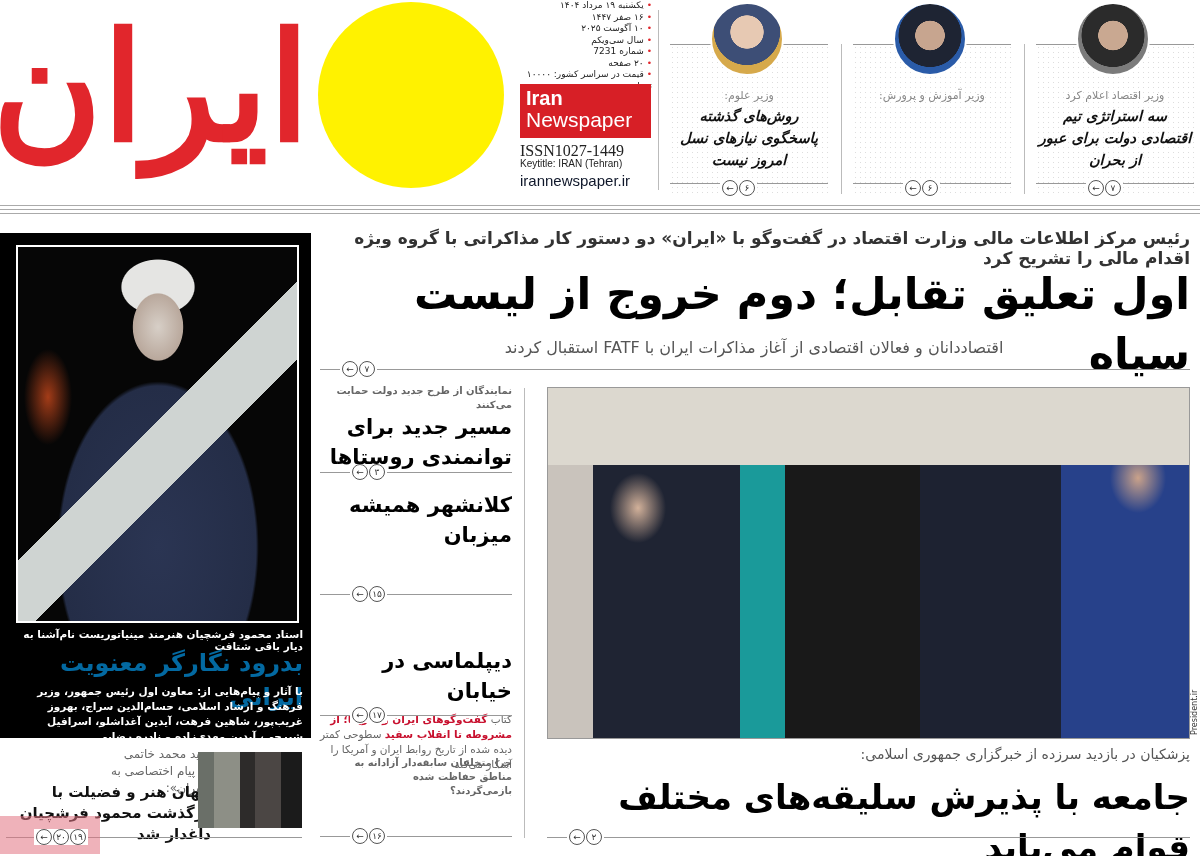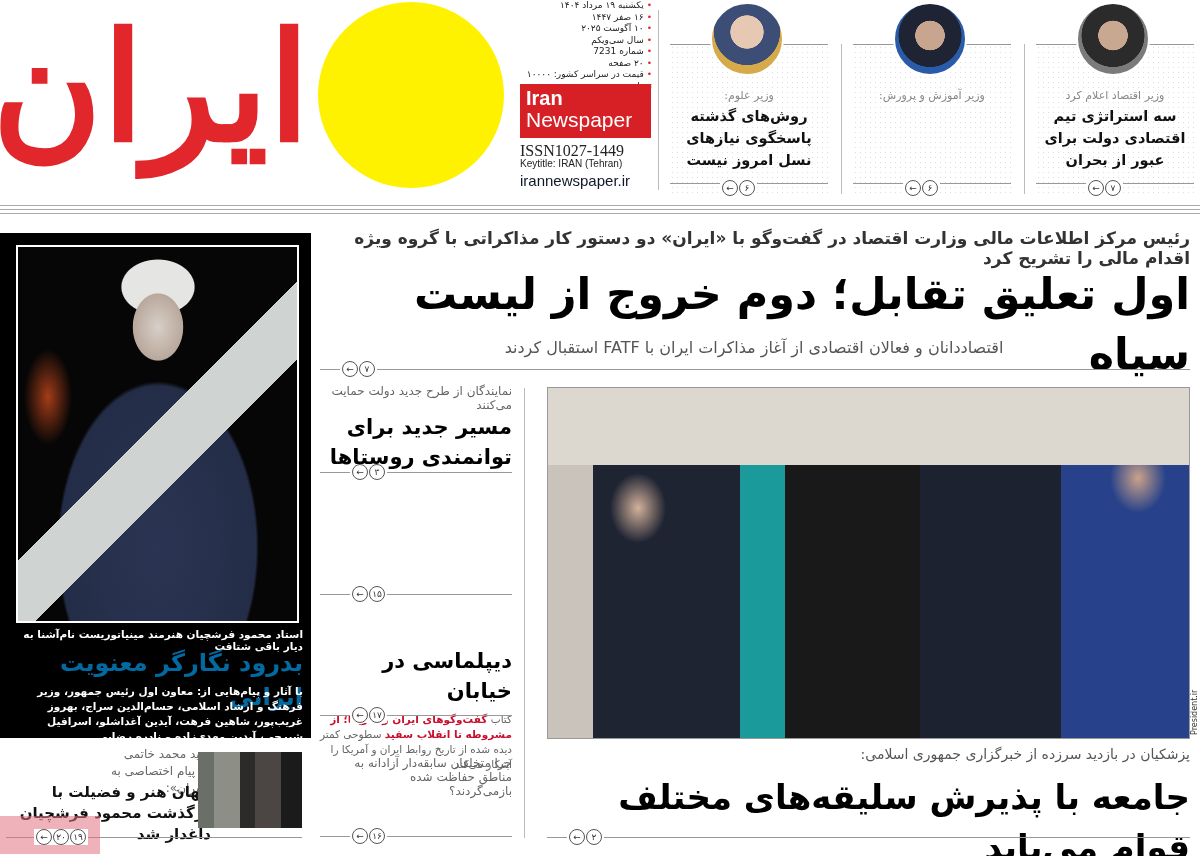--- a/index.html
+++ b/index.html
@@ -19,21 +19,21 @@
   .brand-box { left: 520px; top: 84px; width: 131px; height: 54px; background: #d71f26; color: #fff; padding: 4px 6px; }
   .brand-box .b1 { font-family: "Liberation Sans", sans-serif; font-weight: bold; font-size: 20px; line-height: 20px; }
   .brand-box .b2 { font-family: "Liberation Sans", sans-serif; font-size: 21px; line-height: 24px; }
   .issn { left: 520px; top: 144px; font-family: Liberation Serif, serif; font-size: 16px; line-height: 13px; color: #222; }
   .issn2 { left: 520px; top: 158px; font-family: "Liberation Sans", sans-serif; font-size: 10px; color: #222; }
   .site { left: 520px; top: 172px; font-family: "Liberation Sans", sans-serif; font-weight: normal; font-size: 15px; color: #0f172a; }
   .vsep { top: 10px; width: 1px; height: 180px; background: #bbb; }
 
   .teaser { top: 44px; width: 158px; height: 150px; background-image: radial-gradient(#ddd 0.8px, transparent 0.8px); background-size: 5px 5px; border-top: 1px solid #999; }
   .teaser .kicker { position: absolute; top: 44px; width: 100%; font-size: 11px; color: #888; direction: rtl; text-align: center; }
-  .teaser .head { position: absolute; top: 60px; width: 100%; font-size: 14.5px; font-weight: bold; line-height: 22px; direction: rtl; text-align: center; color: #111; }
+  .teaser .head { position: absolute; top: 60px; width: 100%; font-size: 14.5px; font-weight: bold; line-height: 22px; direction: rtl; text-align: center; color: #111; font-style: italic; }
   .teaser .ref { position: absolute; top: 138px; left: 0; right: 0; height: 1px; background: #999; }
   .avatar { top: 2px; width: 74px; height: 74px; border-radius: 50%; border: 2px solid #fff; }
 
   .pageref { display: inline-flex; gap: 1px; background: #fff; padding: 0 2px; }
   .pageref span { display: inline-block; width: 16px; height: 16px; border: 1px solid #555; border-radius: 50%; font-size: 9px; line-height: 14px; text-align: center; color: #333; background: #fff; }
 
   .hr-double { left: 0; width: 1200px; height: 1px; background: #aaa; }
 
   
   .lead-kicker { left: 318px; top: 228px; width: 872px; font-size: 17px; font-weight: bold; color: #333; }
@@ -55,21 +55,21 @@
   .obit-body { left: 8px; top: 684px; width: 295px; font-size: 10.5px; color: #fff; line-height: 15px; font-weight: bold; }
 
   .khat-kicker { left: 100px; top: 746px; width: 110px; font-size: 12px; color: #666; line-height: 17px; }
   .khat-head { left: 6px; top: 782px; width: 205px; font-size: 15px; font-weight: bold; line-height: 21px; }
   .khat-photo { left: 198px; top: 752px; width: 104px; height: 76px; background:
       linear-gradient(90deg, #6a6f68 0 15%, #8d8f86 15% 40%, #2d2b2a 40% 55%, #4b4644 55% 80%, #1b1b1b 80%); }
   .stamp { left: 0; top: 816px; width: 100px; height: 38px; background: rgba(226,115,130,0.55); }
 
   
   .mid { left: 320px; width: 192px; direction: rtl; text-align: right; }
-  .mid .k { font-size: 12px; color: #666; line-height: 14px; }
+  .mid .k { font-size: 10px; color: #666; line-height: 14px; font-weight: bold; }
   .mid .h { font-size: 21px; font-weight: bold; color: #000; line-height: 30px; }
   .mid .p { font-size: 10.5px; color: #666; line-height: 15px; }
   .mid .red { color: #c8102e; font-weight: bold; }
   .mid-sep { left: 524px; top: 388px; width: 1px; height: 450px; background: #bbb; }
 
   .main-photo { left: 547px; top: 387px; width: 643px; height: 352px; background:
       linear-gradient(180deg, #dcd8cf 0 22%, transparent 22%),
       radial-gradient(ellipse 40px 50px at 90px 120px, #d2b19a 0%, transparent 70%),
       radial-gradient(ellipse 40px 50px at 590px 90px, #caa28a 0%, transparent 70%),
       linear-gradient(90deg, #c9c3bc 0 7%, #1f2433 7% 30%, #1a9a9a 30% 37%, #191919 37% 58%, #1d2231 58% 80%, #27418a 80% 100%);
@@ -176,20 +176,21 @@
   <div class="k">نمایندگان از طرح جدید دولت حمایت می‌کنند</div>
   <div class="h">مسیر جدید برای توانمندی روستاها</div>
 </div>
 <div class="abs rule" style="left:320px;top:472px;width:192px"></div>
 <div class="abs pageref" style="left:350px;top:464px">
     <span>←</span>
     <span>۳</span>
   </div>
 
 <div class="abs mid" style="top:484px">
+  <div class="h" style="margin-top:6px">کلانشهر همیشه میزبان</div>
 </div>
 <div class="abs rule" style="left:320px;top:594px;width:192px"></div>
 <div class="abs pageref" style="left:350px;top:586px">
     <span>←</span>
     <span>۱۵</span>
   </div>
 
 <div class="abs mid" style="top:646px">
   <div class="h">دیپلماسی در خیابان</div>
   <div class="p" style="margin-top:6px"><span>کتاب </span><span class="red">گفت‌وگوهای ایران و آمریکا؛ از مشروطه تا انقلاب سفید</span><span> سطوحی کمتر دیده شده از تاریخ روابط ایران و آمریکا را آشکار می‌کند</span></div>

